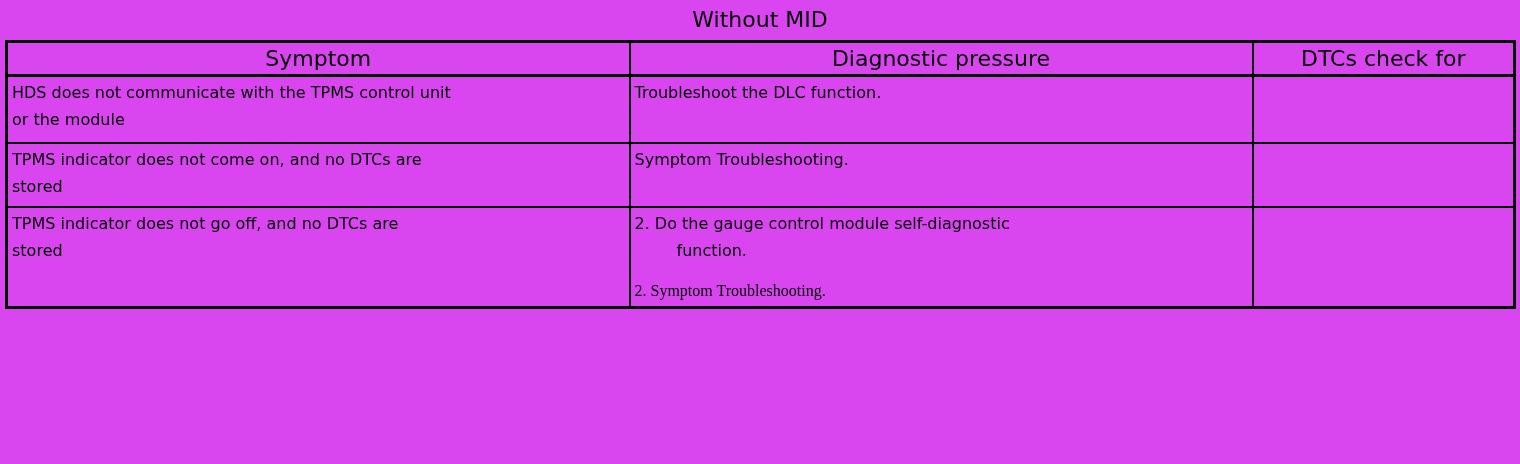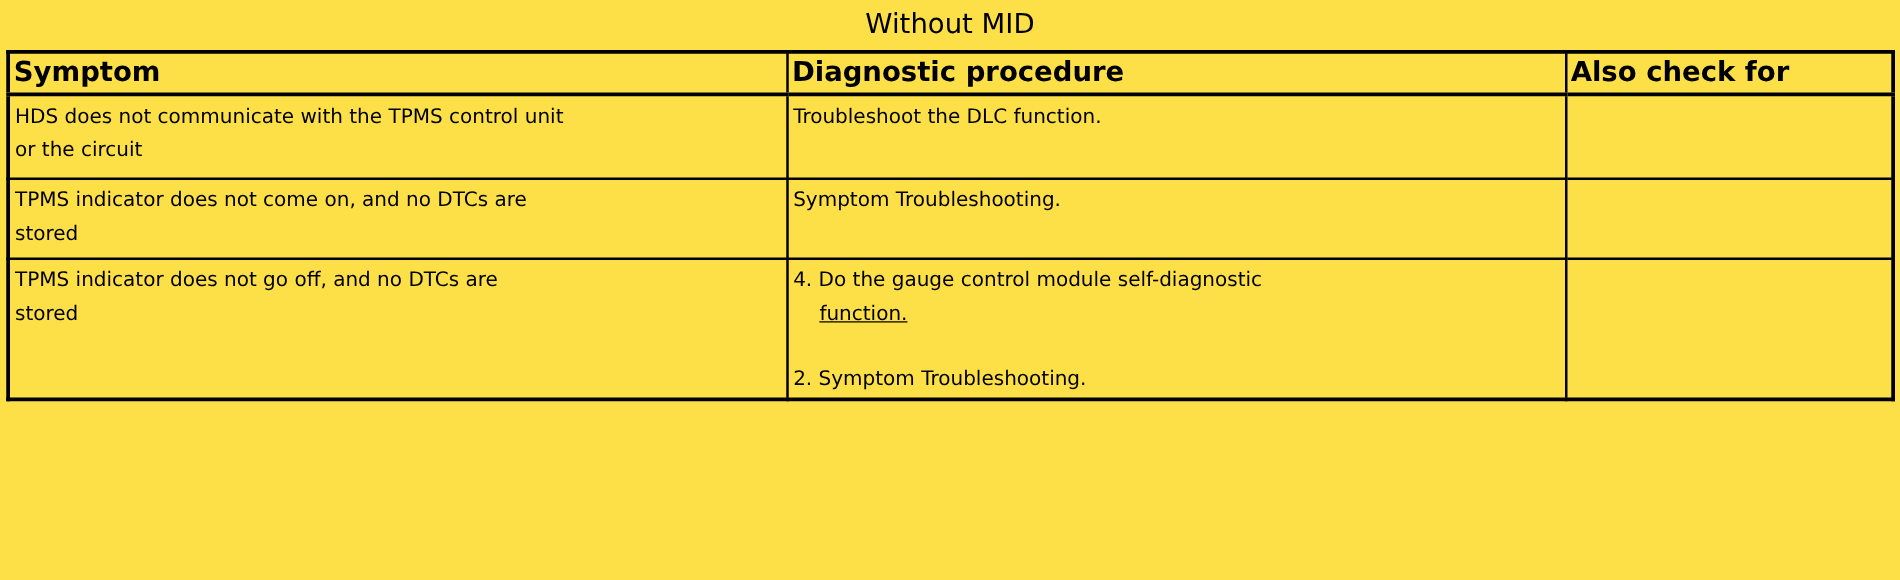--- a/index.html
+++ b/index.html
@@ -5,21 +5,21 @@
   * { margin: 0; padding: 0; box-sizing: border-box; }
   html, body {
     background: #ffffff;
     font-family: "DejaVu Sans", "Liberation Sans", sans-serif;
     color: #000000;
   }
   .page {
     position: relative;
     width: 1520px;
     height: 464px;
-    background: #fde047;
+    background: #d946ef;
     overflow: hidden;
   }
   .doc-title {
     text-align: center;
     font-size: 22px;
     line-height: 27px;
     padding-top: 6px;
     height: 40px;
     color: #000000;
   }
@@ -29,68 +29,68 @@
     width: 1508px;
     margin-left: 5px;
   }
   table.diag-table, table.diag-table th, table.diag-table td {
     border: 2px solid #000000;
   }
   table.diag-table { border: 3px solid #000000; }
   table.diag-table thead th { border-bottom: 3px solid #000000; }
   th {
     font-size: 22px;
-    font-weight: bold;
-    text-align: left;
+    font-weight: normal;
+    text-align: center;
     vertical-align: middle;
     height: 34px;
     padding: 1px 3px;
   }
   td {
     font-size: 16px;
     line-height: 27px;
     vertical-align: top;
     padding: 2px 3px 2px 4px;
     text-align: left;
   }
   tbody tr:nth-child(1) { height: 67px; }
   tbody tr:nth-child(2) { height: 64px; }
   tbody tr:nth-child(3) { height: 63px; }
   tbody tr:nth-child(4) { height: 62px; padding-left: 42px; }
   tbody tr:nth-child(5) { height: 99px; }
   .ln { white-space: nowrap; }
   .step { white-space: nowrap; }
-  .step + .step { margin-top: 25px; }
-  .step .cont { margin-left: 21px; text-decoration: underline; }
+  .step + .step { margin-top: 13px; font-family: Liberation Serif, serif; }
+  .step .cont { margin-left: 42px; }
 </style>
 </head>
 <body>
 
 <div class="page">
 
   <div class="doc-title">Without MID</div>
 
   <table class="diag-table">
     <colgroup>
       <col style="width:623px">
       <col style="width:623px">
       <col style="width:262px">
     </colgroup>
     <thead>
       <tr>
         <th>Symptom</th>
-        <th>Diagnostic procedure</th>
-        <th>Also check for</th>
+        <th>Diagnostic pressure</th>
+        <th>DTCs check for</th>
       </tr>
     </thead>
     <tbody>
       <tr>
         <td>
           <div class="ln">HDS does not communicate with the TPMS control unit</div>
-          <div class="ln">or the circuit</div>
+          <div class="ln">or the module</div>
         </td>
         <td>
           <div class="ln">Troubleshoot the DLC function.</div>
         </td>
         <td></td>
       </tr>
       <tr>
         <td>
           <div class="ln">TPMS indicator does not come on, and no DTCs are</div>
           <div class="ln">stored</div>
@@ -100,21 +100,21 @@
         </td>
         <td></td>
       </tr>
       <tr>
         <td>
           <div class="ln">TPMS indicator does not go off, and no DTCs are</div>
           <div class="ln">stored</div>
         </td>
         <td>
           <div class="step">
-            <div class="ln">4. Do the gauge control module self-diagnostic</div>
+            <div class="ln">2. Do the gauge control module self-diagnostic</div>
             <div class="ln cont">function.</div>
           </div>
           <div class="step">
             <div class="ln">2. Symptom Troubleshooting.</div>
           </div>
         </td>
         <td></td>
       </tr>
     </tbody>
   </table>

